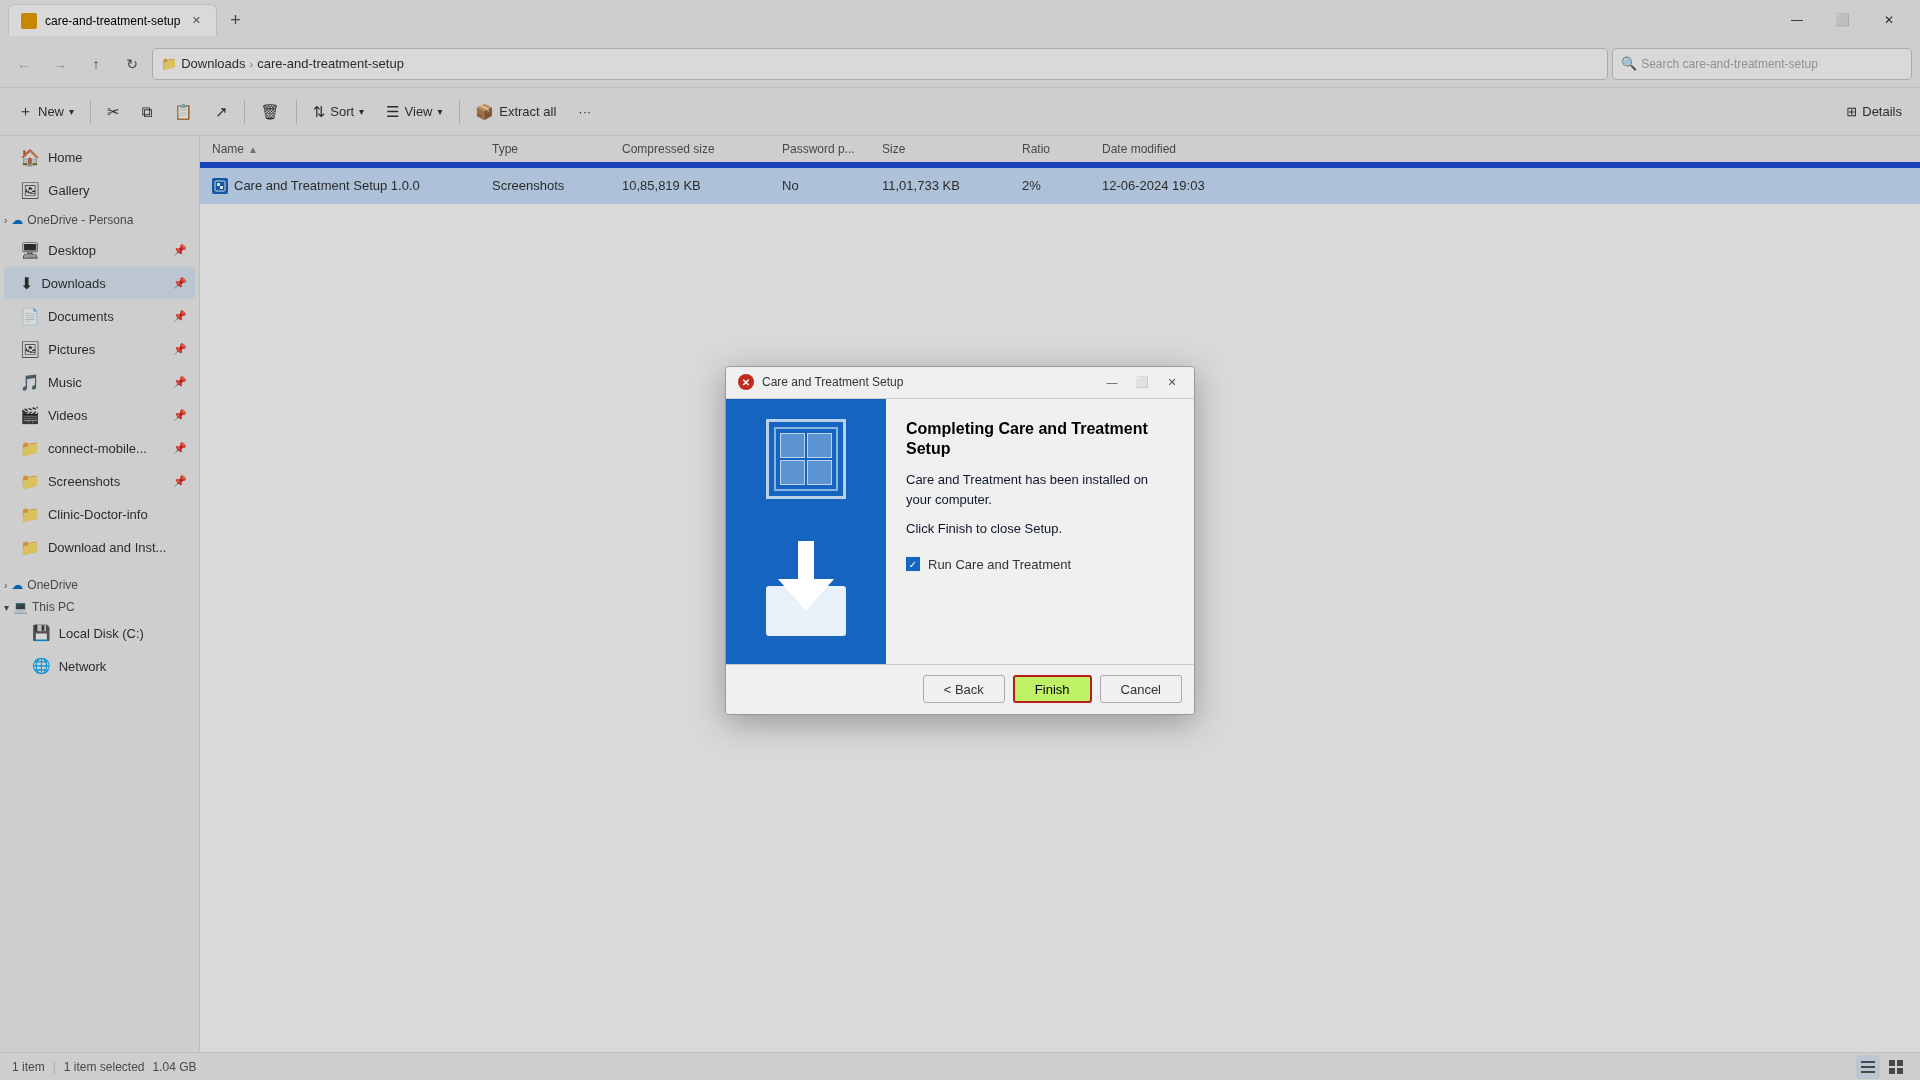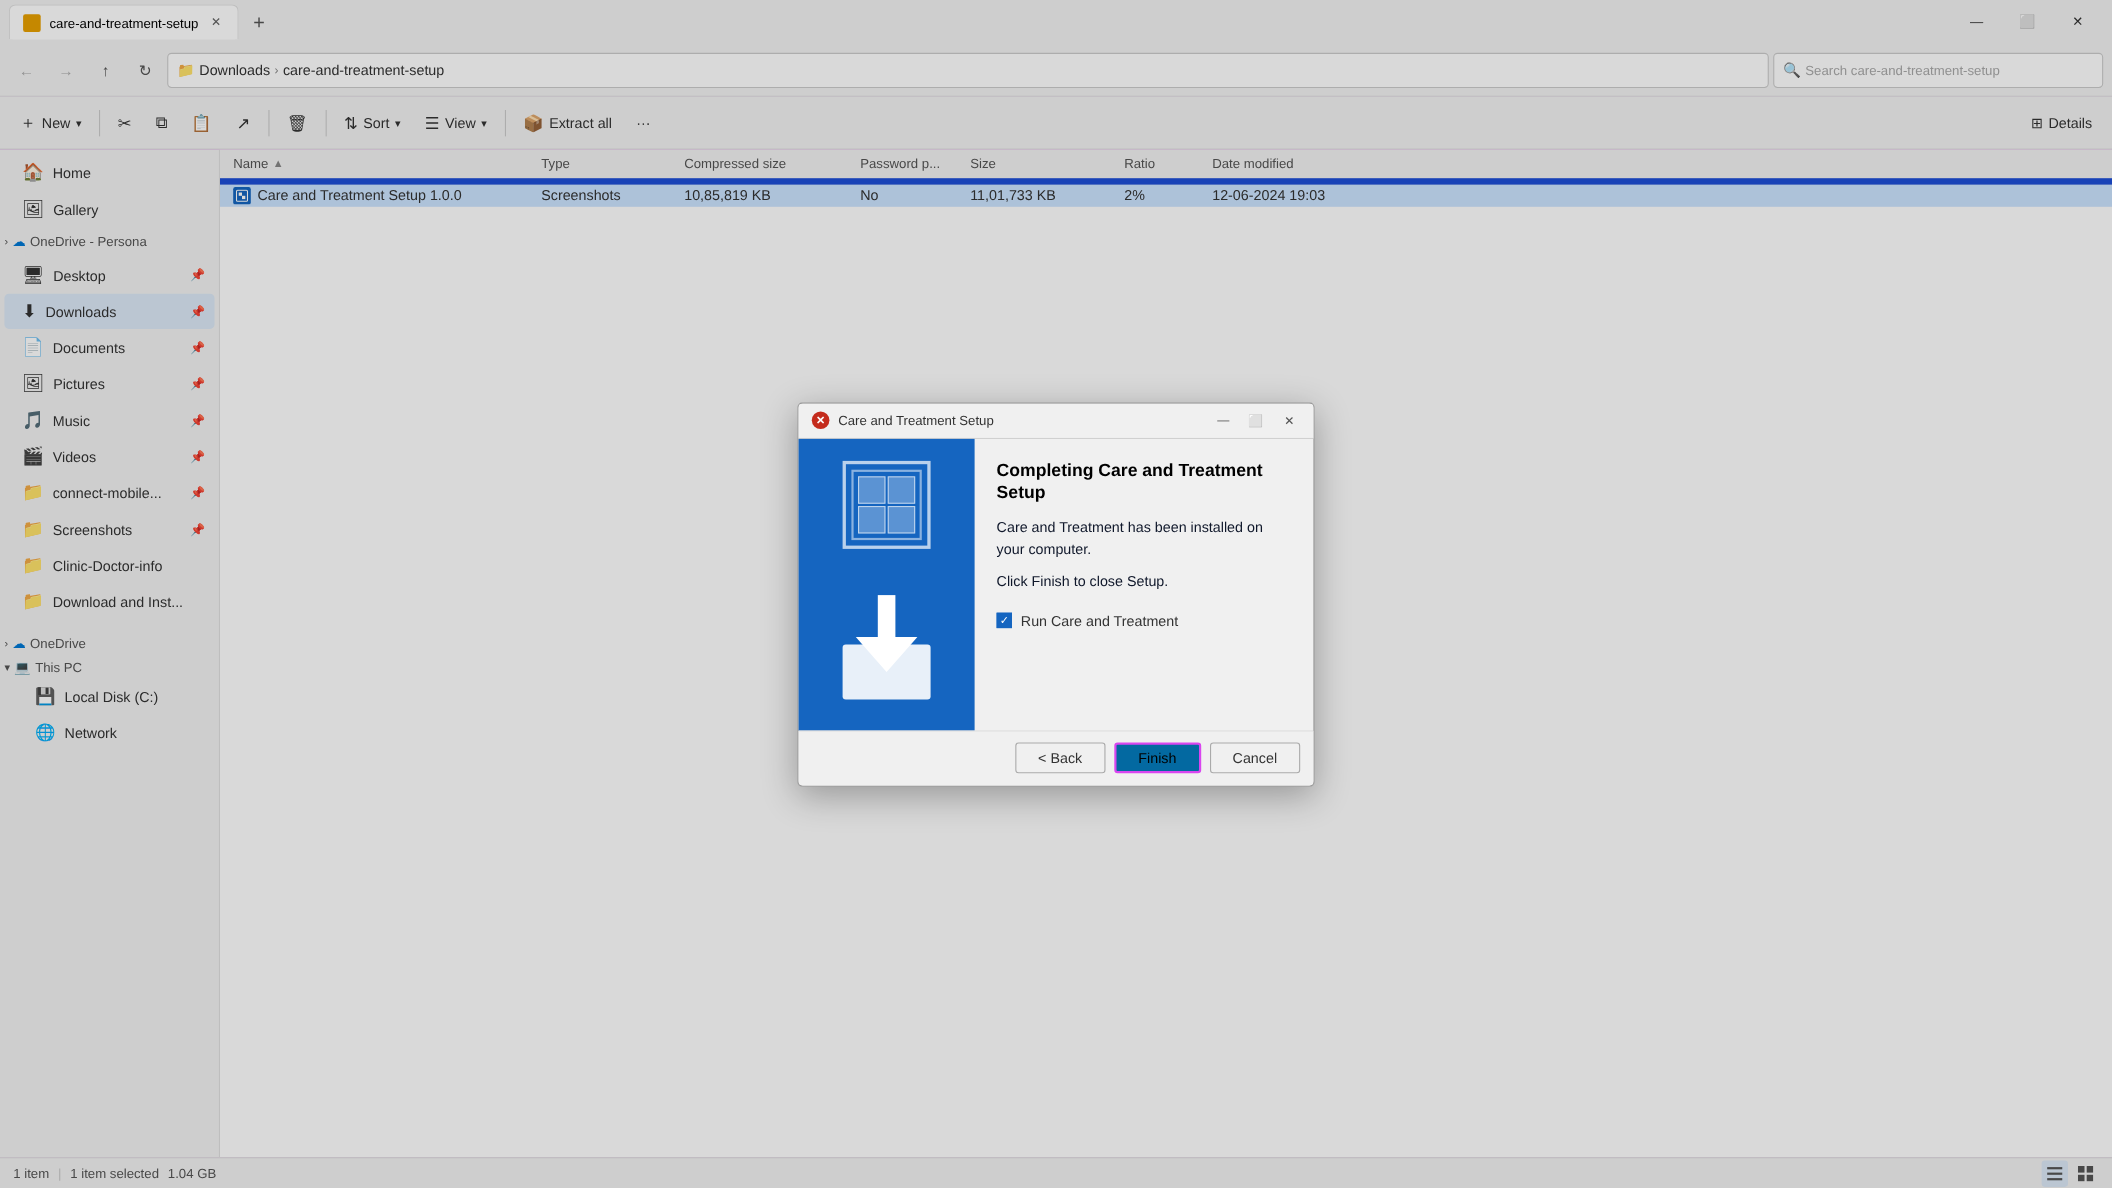--- a/index.html
+++ b/index.html
@@ -10,21 +10,21 @@
       font-size: 13px;
       background: #f3f3f3;
       overflow: hidden;
       position: relative;
     }
 
     
     .window {
       width: 1920px;
       height: 1080px;
-      background: #d946ef;
+      background: #404040;
       display: flex;
       flex-direction: column;
     }
 
     
     .title-bar {
       height: 40px;
       background: #f3f3f3;
       display: flex;
       align-items: center;
@@ -256,21 +256,21 @@
     .col-compressed { width: 160px; }
     .col-password { width: 100px; }
     .col-size { width: 140px; }
     .col-ratio { width: 80px; }
     .col-date { width: 180px; }
     .sort-arrow { font-size: 10px; color: #888; }
 
     .file-row {
       display: flex;
       align-items: center;
-      height: 20px;
+      height: 36px;
       padding: 0 4px;
       cursor: pointer;
       font-size: 13px;
       border-bottom: 1px solid transparent;
     }
     .file-row.selected { background: #cce4ff; }
     .file-cell {
       padding: 0 8px;
       overflow: hidden;
       text-overflow: ellipsis;
@@ -481,22 +481,22 @@
       border-radius: 3px;
       background: #f0f0f0;
       font-size: 13px;
       cursor: pointer;
       display: flex;
       align-items: center;
       justify-content: center;
       color: #333;
     }
     .dialog-btn.primary {
-      background: #0369a1;
-      border: 2px solid #d946ef;
+      background: #bef264;
+      border: 2px solid #b91c1c;
       font-weight: 500;
       color: #000;
     }
   </style>
 </head>
 <body>
 
 <div class="window">
 
   <div class="title-bar">

